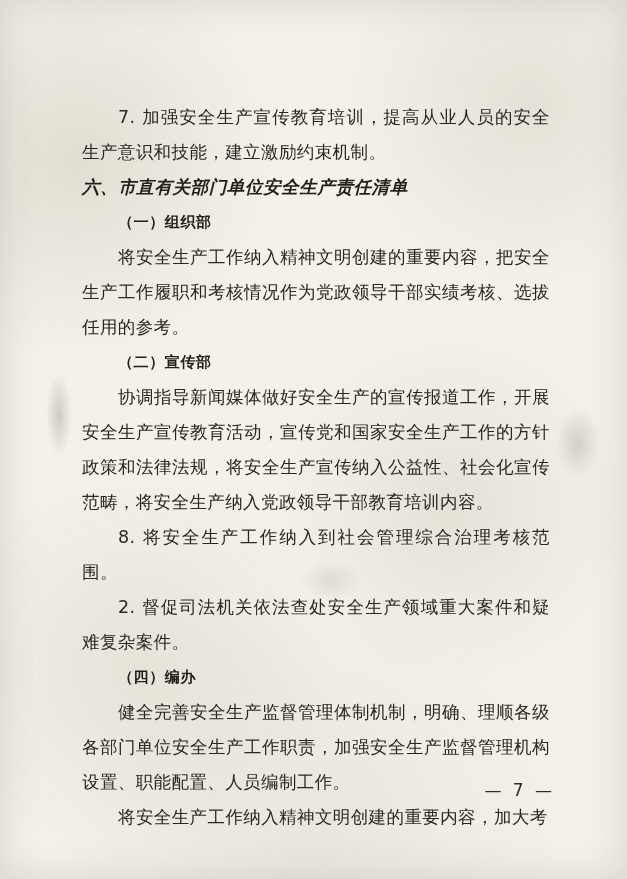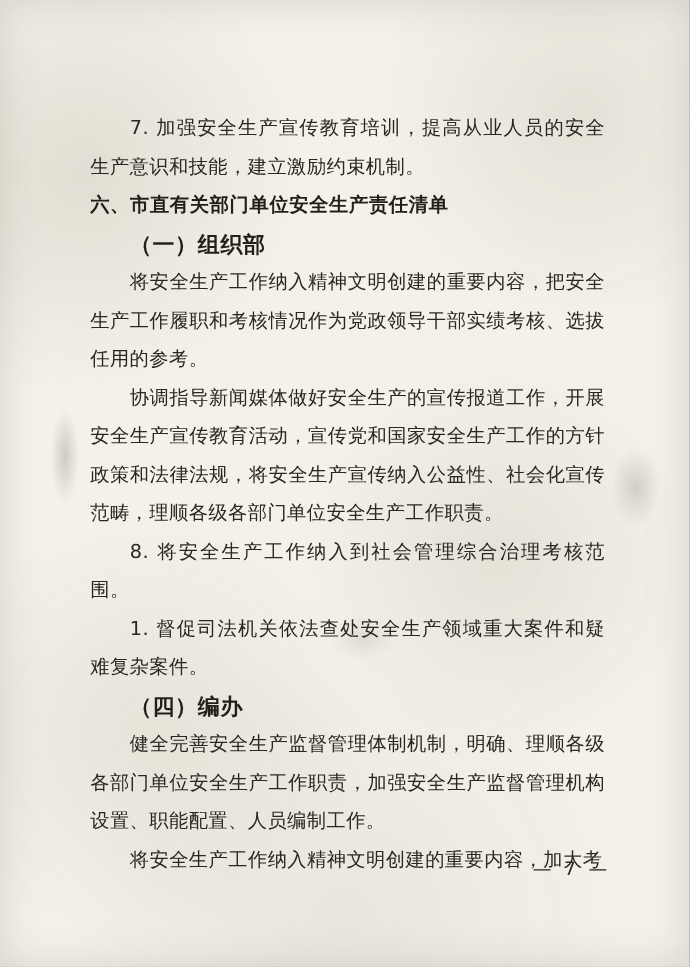--- a/index.html
+++ b/index.html
@@ -78,24 +78,25 @@
   }
   .heading {
     font-family: "DejaVu Sans", sans-serif;
     font-size: 17.5px;
     line-height: 35px;
     color: #221f1b;
     letter-spacing: 0.6px;
     font-weight: bold;
     margin: 0;
     text-indent: 0;
+    font-style: italic;
   }
   .subheading {
     font-family: "DejaVu Sans", sans-serif;
-    font-size: 20px;
+    font-size: 15px;
     line-height: 35px;
     color: #221f1b;
     letter-spacing: 0.6px;
     font-weight: bold;
     margin: 0;
     text-indent: 36px;
   }
   .page-number {
     position: absolute;
     left: 0;
@@ -118,23 +119,24 @@
   <div class="grain"></div>
   <div class="smudge-left"></div>
   <div class="smudge-right"></div>
   <div class="smudge-mid"></div>
 
   <div class="content blur">
     <p class="para">7. 加强安全生产宣传教育培训，提高从业人员的安全生产意识和技能，建立激励约束机制。</p>
     <p class="heading">六、市直有关部门单位安全生产责任清单</p>
     <p class="subheading">（一）组织部</p>
     <p class="para">将安全生产工作纳入精神文明创建的重要内容，把安全生产工作履职和考核情况作为党政领导干部实绩考核、选拔任用的参考。</p>
-    <p class="para">协调指导新闻媒体做好安全生产的宣传报道工作，开展安全生产宣传教育活动，宣传党和国家安全生产工作的方针政策和法律法规，将安全生产宣传纳入公益性、社会化宣传范畴，理顺各级各部门单位安全生产工作职责。</p>
+    <p class="subheading">（二）宣传部</p>
+    <p class="para">协调指导新闻媒体做好安全生产的宣传报道工作，开展安全生产宣传教育活动，宣传党和国家安全生产工作的方针政策和法律法规，将安全生产宣传纳入公益性、社会化宣传范畴，将安全生产纳入党政领导干部教育培训内容。</p>
     <p class="para">8. 将安全生产工作纳入到社会管理综合治理考核范围。</p>
-    <p class="para">1. 督促司法机关依法查处安全生产领域重大案件和疑难复杂案件。</p>
+    <p class="para">2. 督促司法机关依法查处安全生产领域重大案件和疑难复杂案件。</p>
     <p class="subheading">（四）编办</p>
     <p class="para">健全完善安全生产监督管理体制机制，明确、理顺各级各部门单位安全生产工作职责，加强安全生产监督管理机构设置、职能配置、人员编制工作。</p>
     <p class="para">将安全生产工作纳入精神文明创建的重要内容，加大考</p>
   </div>
 
   <div class="page-number blur">— 7 —</div>
   <div class="edge-shade"></div>
 </div>
 
 </body></html>

